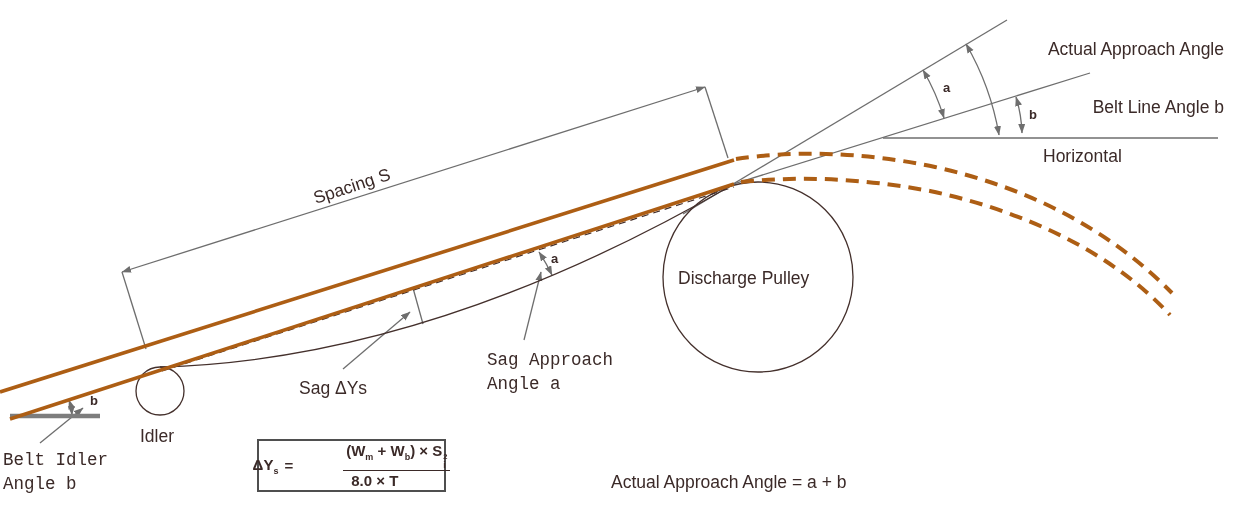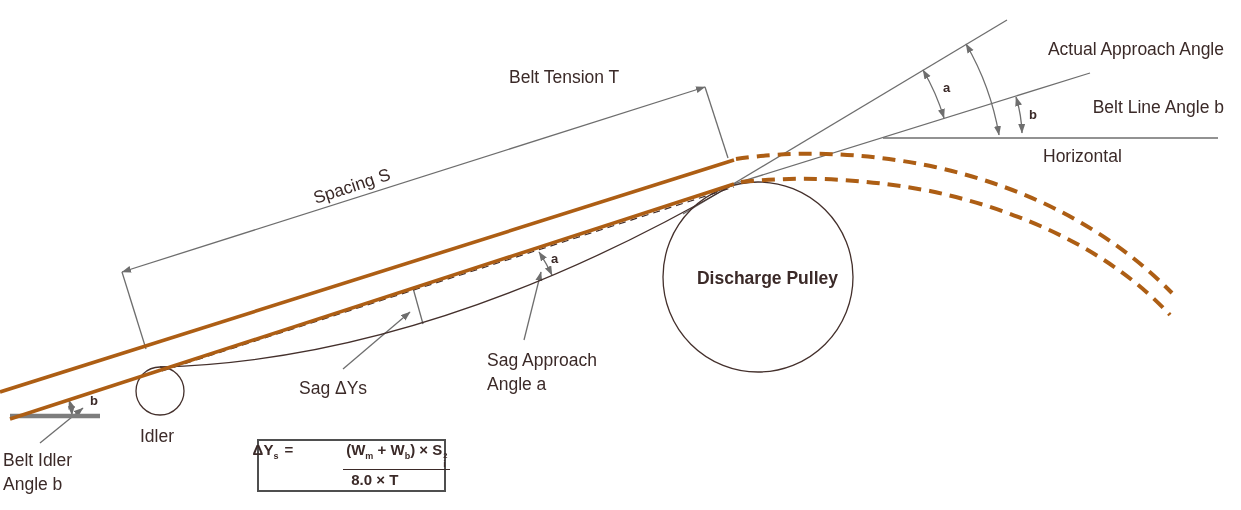--- a/index.html
+++ b/index.html
@@ -11,42 +11,42 @@
     overflow:hidden;
   }
   .canvas svg{position:absolute;left:0;top:0;}
   .lbl{
     position:absolute;
     color:#3b2a28;
     font-size:17.5px;
     line-height:1.35;
     white-space:nowrap;
   }
-  .lbl .line{display:block;}
+  .lbl .line{display:block;font-family:Liberation Mono, monospace;}
   .small-angle{
     position:absolute;
     color:#3b2a28;
     font-size:13px;
     font-weight:bold;
   }
   .rot{
     transform:rotate(-18deg);
     transform-origin:center center;
     text-align:center;
   }
-  .center{text-align:right;font-weight:bold;}
+  .center{text-align:left;}
   .right{text-align:right;margin-left:47px;}
   .formula-box{
     position:absolute;
     left:257px;top:439px;
     width:189px;height:53px;
     border:2px solid #4f4f4f;
     box-sizing:border-box;
     display:flex;
-    align-items:flex-start;
+    align-items:center;
     justify-content:center;
     gap:6px;
     color:#3b2a28;
     font-size:15px;
     font-weight:bold;
   }
   .formula-box sub{font-size:9px;}
   .frac{display:inline-flex;flex-direction:column;align-items:center;}
   .frac .num{
     border-bottom:1.5px solid #3b2a28;
@@ -105,21 +105,20 @@
       <line x1="0" y1="392" x2="734" y2="160"></line>
       <line x1="10" y1="419" x2="734" y2="184"></line>
     </g>
 
     <g stroke="#ad5e14" stroke-width="4" fill="none" stroke-dasharray="13 8">
       <path d="M736,159 C790,151 860,151 935,167 C1030,188 1110,230 1172,293"></path>
       <path d="M741,182 C800,176 860,178 930,191 C1020,210 1110,250 1170,315"></path>
     </g>
   </svg>
 
-  <div class="lbl" style="left:509px;top:66px;">Belt Tension T</div>
 
   <div class="lbl rot" style="left:292px;top:175px;width:120px;">Spacing S</div>
 
   <div class="lbl right" style="right:17px;top:38px;">Actual Approach Angle</div>
 
   <div class="lbl right" style="right:17px;top:96px;">Belt Line Angle b</div>
 
   <div class="lbl" style="left:1043px;top:145px;">Horizontal</div>
 
   <div class="lbl center" style="left:678px;top:267px;width:160px;">Discharge Pulley</div>
@@ -131,20 +130,21 @@
     <span class="line">Angle a</span>
   </div>
 
   <div class="lbl" style="left:3px;top:449px;">
     <span class="line">Belt Idler</span>
     <span class="line">Angle b</span>
   </div>
 
   <div class="lbl" style="left:140px;top:425px;">Idler</div>
 
+  <div class="lbl" style="left:611px;top:471px;">Actual Approach Angle = a + b</div>
 
   <div class="small-angle" style="left:943px;top:80px;">a</div>
   <div class="small-angle" style="left:1029px;top:107px;">b</div>
   <div class="small-angle" style="left:551px;top:251px;">a</div>
   <div class="small-angle" style="left:90px;top:393px;">b</div>
 
   <div class="formula-box">
     <span><span>ΔY</span><sub>s</sub></span>
     <span>=</span>
     <span class="frac">

